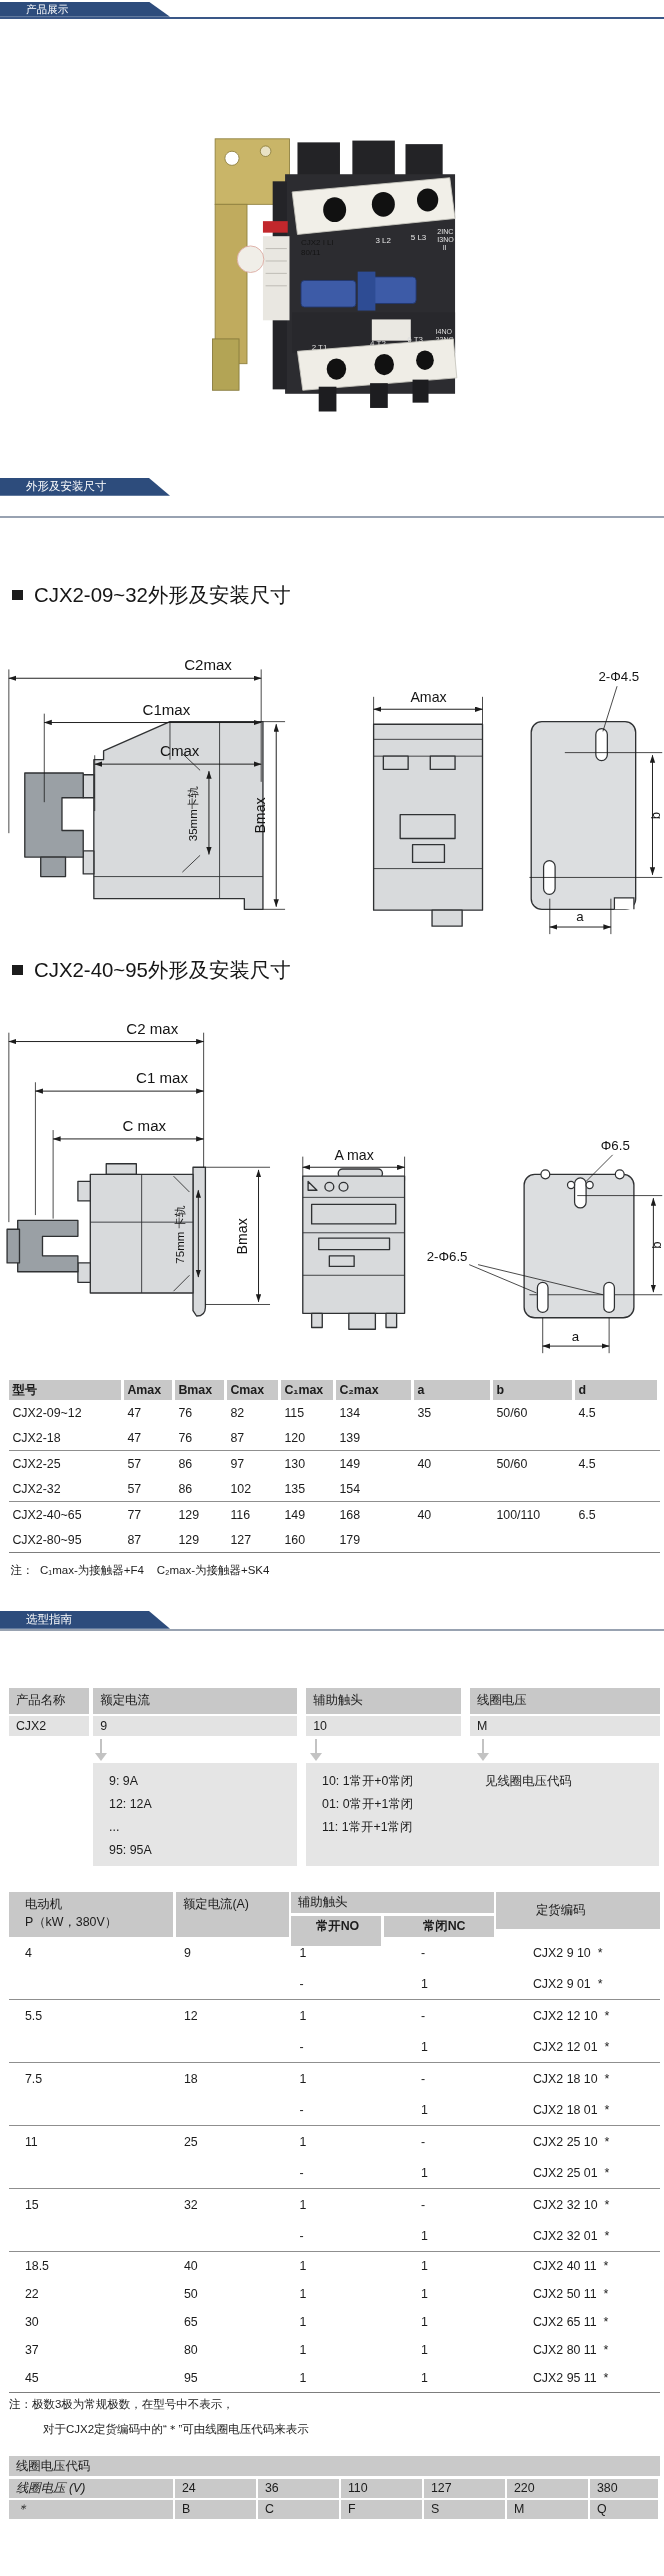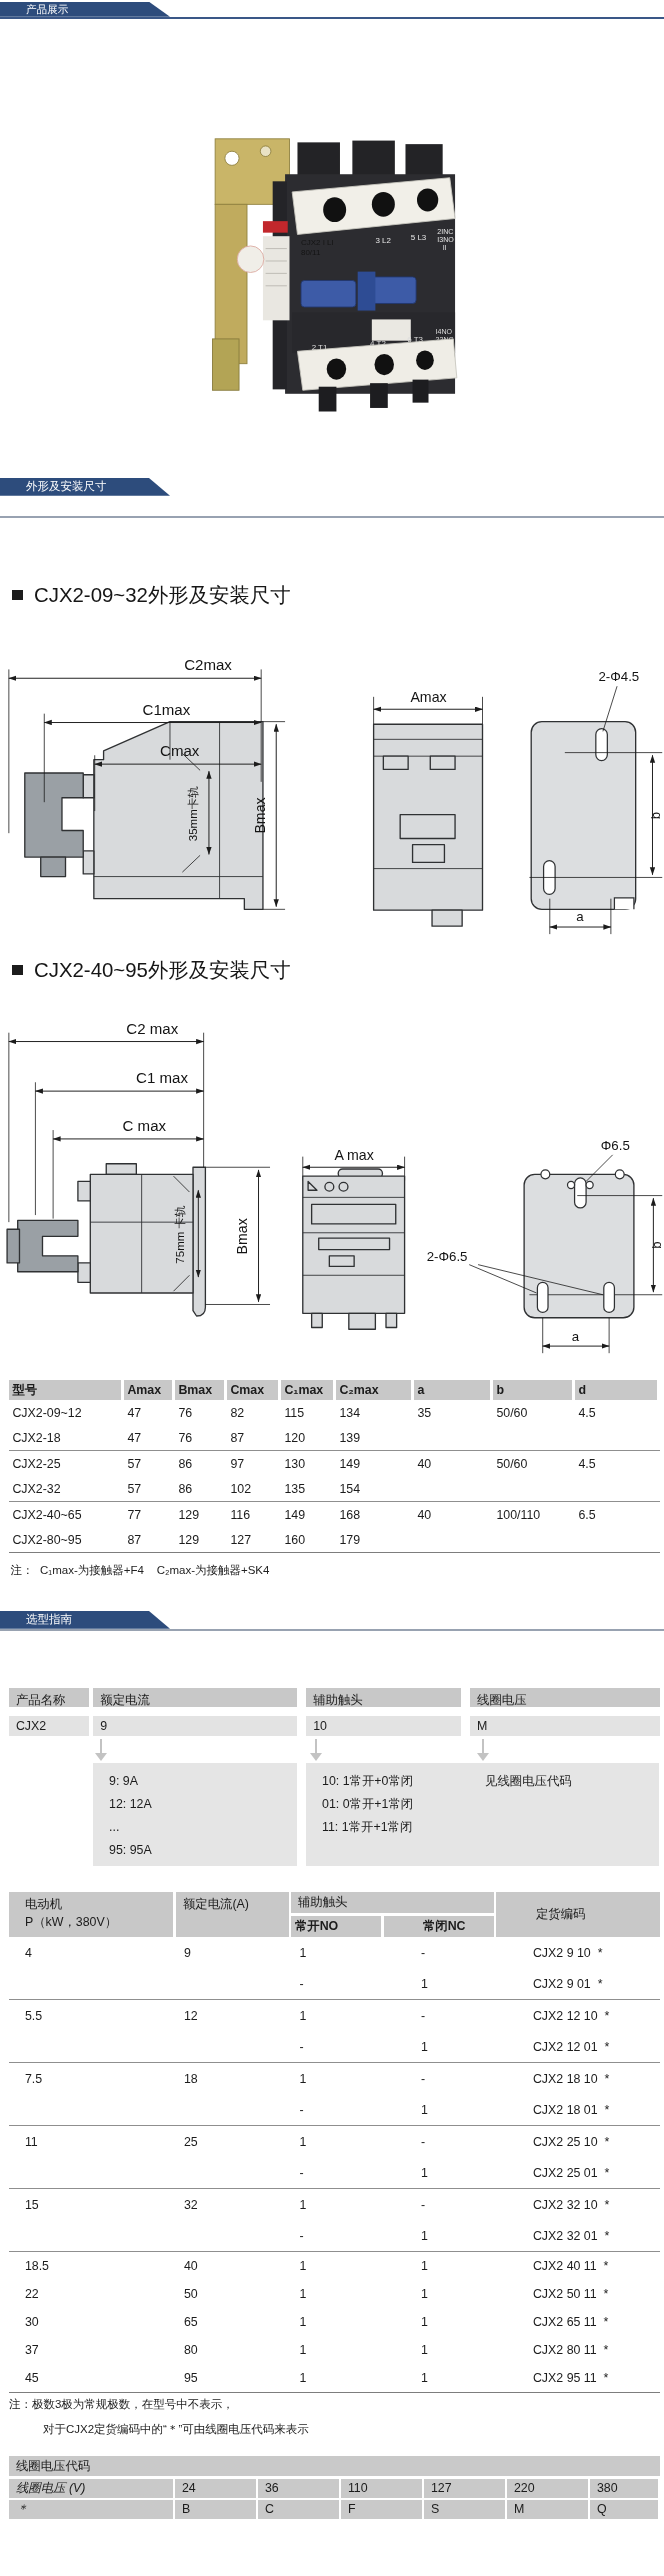--- a/index.html
+++ b/index.html
@@ -37,21 +37,21 @@
   #dim-table .c0{width:115px;}#dim-table .c1{width:51px;}#dim-table .c2{width:52px;}
   #dim-table .c3{width:54px;}#dim-table .c4{width:55px;}#dim-table .c5{width:78px;}
   #dim-table .c6{width:79px;}#dim-table .c7{width:82px;}#dim-table .c8{flex:1;}
   #dim-note{position:absolute;left:10.6px;top:1563px;font-size:11.5px;white-space:pre;color:#222;}
 
   
   .bstrip{position:absolute;left:8.9px;width:651px;display:flex;font-size:12.4px;}
   #builder-head{top:1688px;height:24px;}
   #builder-vals{top:1716px;height:23px;}
   .bh,.bv{box-sizing:border-box;padding-left:7px;overflow:hidden;}
-  .bh{background:#c8c8c8;height:19px;line-height:24px;}
+  .bh{background:#c8c8c8;height:26px;line-height:24px;}
   .bv{background:#e3e3e3;height:20.4px;line-height:20.4px;}
   .bc0{width:80px;margin-right:4.4px;}
   .bc1{width:204px;margin-right:8.9px;}
   .bc2{width:155px;margin-right:8.9px;}
   .bc3{flex:1;}
   .arrow-down{position:absolute;top:1739px;width:12.4px;height:24px;}
   .arrow-down .stem{position:absolute;left:5.3px;top:0;width:1.8px;height:16px;background:#c3c3c3;}
   .arrow-down .head{position:absolute;left:0;top:14px;width:0;height:0;
        border-left:6.2px solid transparent;border-right:6.2px solid transparent;border-top:8px solid #c3c3c3;}
   #ar1{left:95px;} #ar2{left:310px;} #ar3{left:477px;}
@@ -60,23 +60,23 @@
   #box1{left:93px;width:204px;} #box2{left:306px;width:185px;} #box3{left:469px;width:190px;}
   .box-line{line-height:23px;white-space:pre;}
 
   
   #sel-wrap{position:absolute;left:8.9px;top:1892px;width:651px;font-size:12.4px;}
   #sel-head{position:relative;height:45px;}
   .sh{position:absolute;background:#c8c8c8;box-sizing:border-box;overflow:hidden;}
   #sh-motor{left:0;top:0;width:164px;height:45px;padding:4.4px 0 0 16px;line-height:17.7px;}
   #sh-current{left:167px;top:0;width:113px;height:45px;padding:4.4px 0 0 7px;line-height:17.7px;}
   #sh-aux{left:282px;top:0;width:203px;height:21px;line-height:21px;padding-left:7px;}
-  #sh-no{left:282px;top:24px;width:90px;height:21px;line-height:21px;padding-left:4px;font-weight:bold;}
+  #sh-no{left:282px;top:24px;width:90px;height:30px;line-height:21px;padding-left:25px;font-weight:bold;}
   #sh-nc{left:375px;top:24px;width:110px;height:21px;line-height:21px;padding-left:39px;font-weight:bold;}
-  #sh-code{left:487px;top:0;width:164px;height:45px;display:flex;align-items:center;padding-left:40px;}
+  #sh-code{left:487px;top:0;width:164px;height:37px;display:flex;align-items:center;padding-left:40px;}
   #sel-table{position:relative;display:flex;flex-direction:column;width:651px;border-bottom:1.8px solid #7d7d7d;}
   #sel-table .trow.h35{height:31px;}
   #sel-table .trow.h32{height:28px;}
   #sel-table .trow.sep{border-top:0.9px solid #8f8f8f;}
   #sel-table .c0{width:167px;padding-left:16px;}
   #sel-table .c1{width:113px;padding-left:8px;}
   #sel-table .c2{width:93px;padding-left:10.6px;}
   #sel-table .c3{width:109px;padding-left:39px;}
   #sel-table .c4{flex:1;padding-left:42px;}
 

